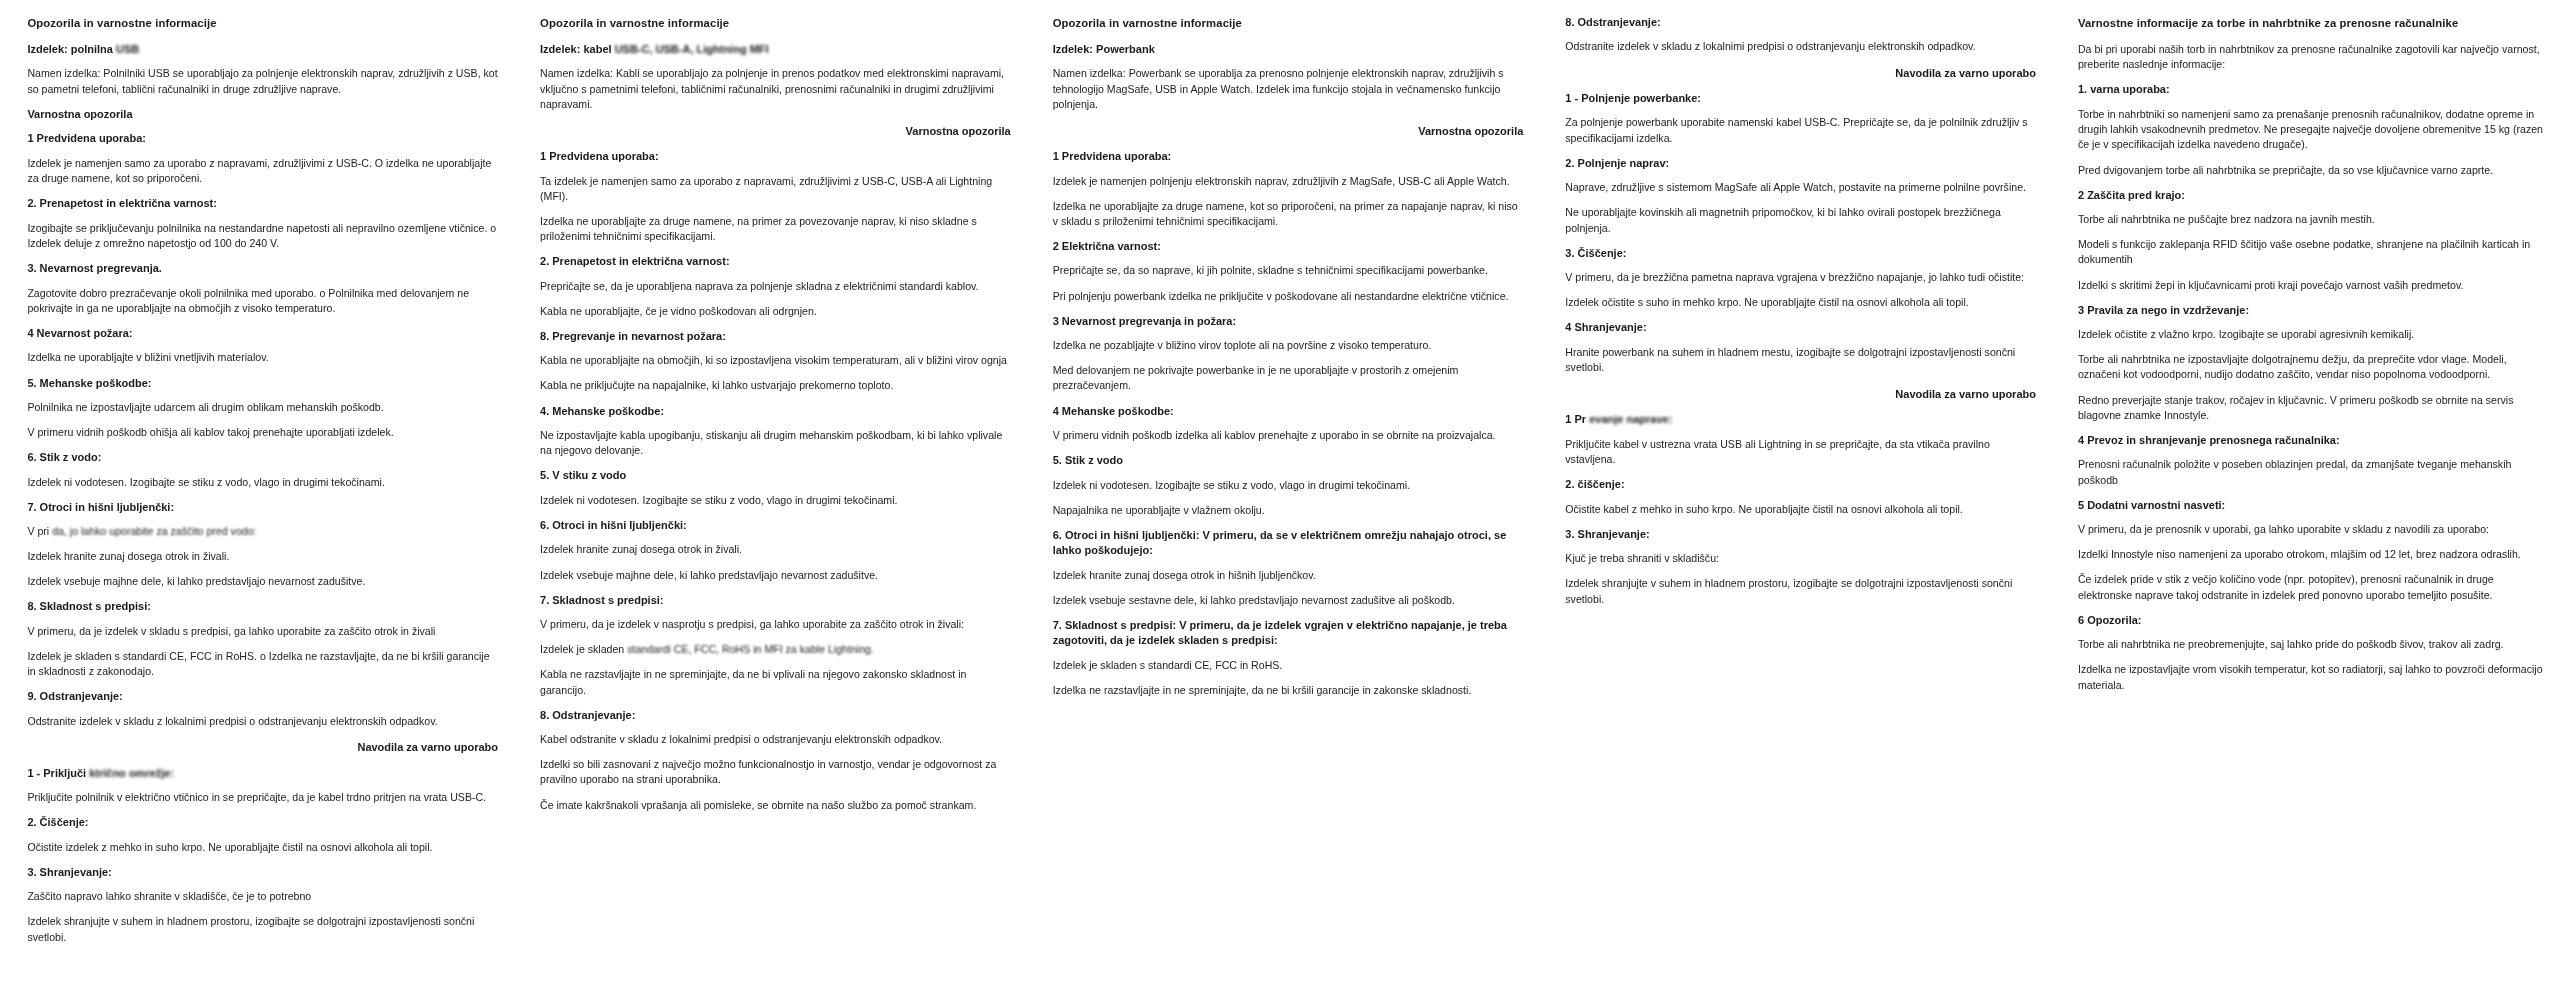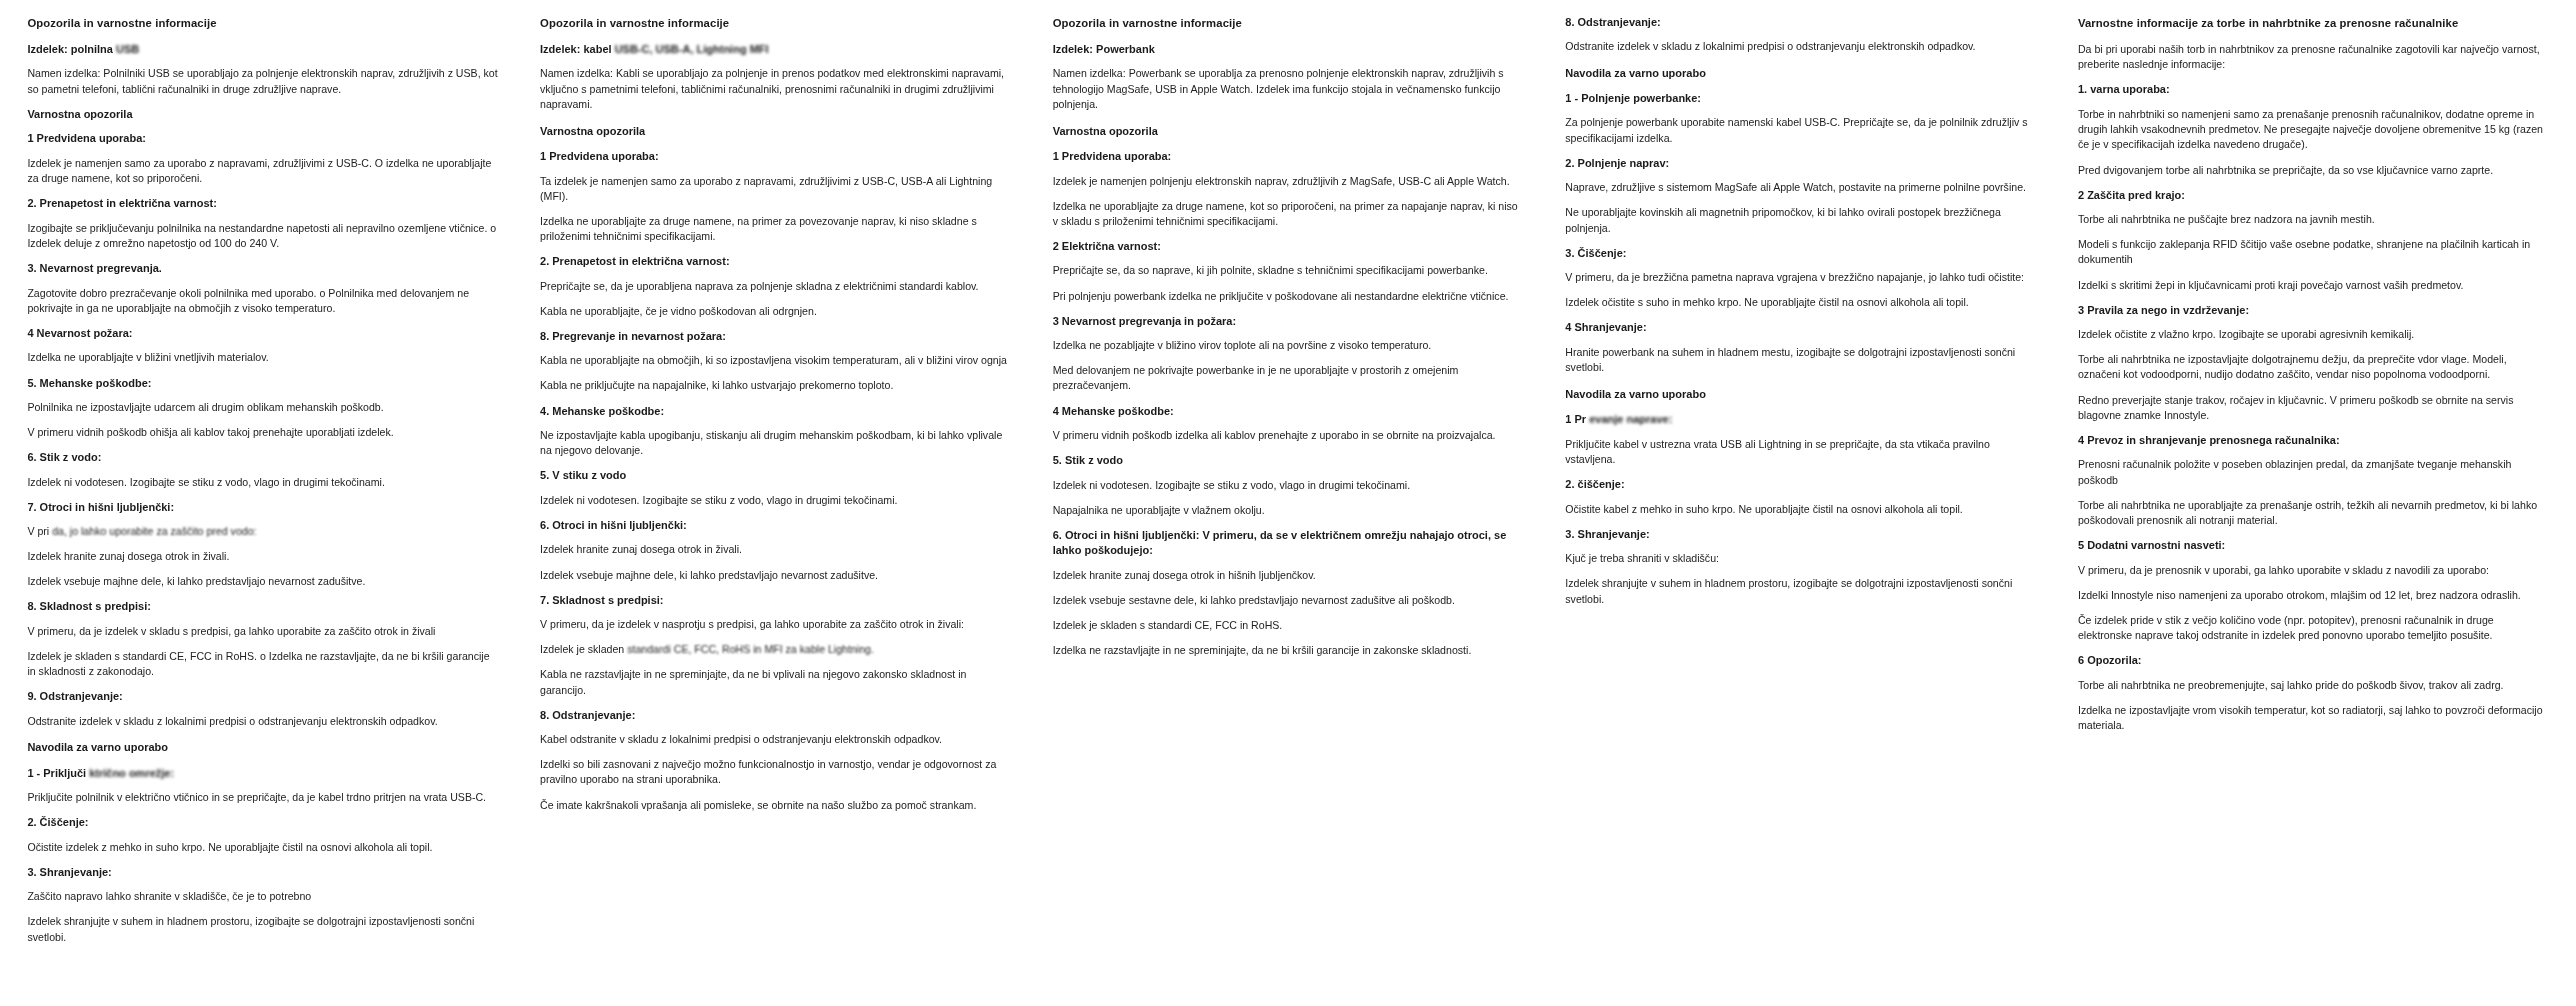--- a/index.html
+++ b/index.html
@@ -36,20 +36,21 @@
   }
   .h-bold {
     font-weight: bold;
     font-size: 11px;
     margin: 0 0 8.9px 0;
   }
   .h-bold-lg {
     font-weight: bold;
     font-size: 11px;
     margin: 11.3px 0 9.7px 0;
+    text-align: right;
   }
   .p {
     margin: 0 0 9.7px 0;
     font-size: 10.6px;
     line-height: 1.45;
     color: #222;
   }
   .blurred {
     filter: blur(1.7px);
     display: inline-block;
@@ -144,20 +145,21 @@
       <div class="p">Izdelka ne pozabljajte v bližino virov toplote ali na površine z visoko temperaturo.</div>
       <div class="p">Med delovanjem ne pokrivajte powerbanke in je ne uporabljajte v prostorih z omejenim prezračevanjem.</div>
       <div class="h-bold">4 Mehanske poškodbe:</div>
       <div class="p">V primeru vidnih poškodb izdelka ali kablov prenehajte z uporabo in se obrnite na proizvajalca.</div>
       <div class="h-bold">5. Stik z vodo</div>
       <div class="p">Izdelek ni vodotesen. Izogibajte se stiku z vodo, vlago in drugimi tekočinami.</div>
       <div class="p">Napajalnika ne uporabljajte v vlažnem okolju.</div>
       <div class="h-bold">6. Otroci in hišni ljubljenčki: V primeru, da se v električnem omrežju nahajajo otroci, se lahko poškodujejo:</div>
       <div class="p">Izdelek hranite zunaj dosega otrok in hišnih ljubljenčkov.</div>
       <div class="p">Izdelek vsebuje sestavne dele, ki lahko predstavljajo nevarnost zadušitve ali poškodb.</div>
+      <div class="h-bold">7. Skladnost s predpisi: V primeru, da je izdelek vgrajen v električno napajanje, je treba zagotoviti, da je izdelek skladen s predpisi:</div>
       <div class="p">Izdelek je skladen s standardi CE, FCC in RoHS.</div>
       <div class="p">Izdelka ne razstavljajte in ne spreminjajte, da ne bi kršili garancije in zakonske skladnosti.</div>
     </div>
     <div class="column">
       <div class="h-bold">8. Odstranjevanje:</div>
       <div class="p">Odstranite izdelek v skladu z lokalnimi predpisi o odstranjevanju elektronskih odpadkov.</div>
       <div class="h-bold-lg">Navodila za varno uporabo</div>
       <div class="h-bold">1 - Polnjenje powerbanke:</div>
       <div class="p">Za polnjenje powerbank uporabite namenski kabel USB-C. Prepričajte se, da je polnilnik združljiv s specifikacijami izdelka.</div>
       <div class="h-bold">2. Polnjenje naprav:</div>
@@ -186,21 +188,20 @@
       <div class="h-bold">2 Zaščita pred krajo:</div>
       <div class="p">Torbe ali nahrbtnika ne puščajte brez nadzora na javnih mestih.</div>
       <div class="p">Modeli s funkcijo zaklepanja RFID ščitijo vaše osebne podatke, shranjene na plačilnih karticah in dokumentih</div>
       <div class="p">Izdelki s skritimi žepi in ključavnicami proti kraji povečajo varnost vaših predmetov.</div>
       <div class="h-bold">3 Pravila za nego in vzdrževanje:</div>
       <div class="p">Izdelek očistite z vlažno krpo. Izogibajte se uporabi agresivnih kemikalij.</div>
       <div class="p">Torbe ali nahrbtnika ne izpostavljajte dolgotrajnemu dežju, da preprečite vdor vlage. Modeli, označeni kot vodoodporni, nudijo dodatno zaščito, vendar niso popolnoma vodoodporni.</div>
       <div class="p">Redno preverjajte stanje trakov, ročajev in ključavnic. V primeru poškodb se obrnite na servis blagovne znamke Innostyle.</div>
       <div class="h-bold">4 Prevoz in shranjevanje prenosnega računalnika:</div>
       <div class="p">Prenosni računalnik položite v poseben oblazinjen predal, da zmanjšate tveganje mehanskih poškodb</div>
-      <div class="p">Torbe ali nahrbtnika ne uporabljajte za prenašanje ostrih, težkih ali nevarnih predmetov, ki bi lahko poškodovali prenosnik ali notranji material.</div>
       <div class="h-bold">5 Dodatni varnostni nasveti:</div>
       <div class="p">V primeru, da je prenosnik v uporabi, ga lahko uporabite v skladu z navodili za uporabo:</div>
       <div class="p">Izdelki Innostyle niso namenjeni za uporabo otrokom, mlajšim od 12 let, brez nadzora odraslih.</div>
       <div class="p">Če izdelek pride v stik z večjo količino vode (npr. potopitev), prenosni računalnik in druge elektronske naprave takoj odstranite in izdelek pred ponovno uporabo temeljito posušite.</div>
       <div class="h-bold">6 Opozorila:</div>
       <div class="p">Torbe ali nahrbtnika ne preobremenjujte, saj lahko pride do poškodb šivov, trakov ali zadrg.</div>
       <div class="p">Izdelka ne izpostavljajte vrom visokih temperatur, kot so radiatorji, saj lahko to povzroči deformacijo materiala.</div>
     </div>
   </div>
 

